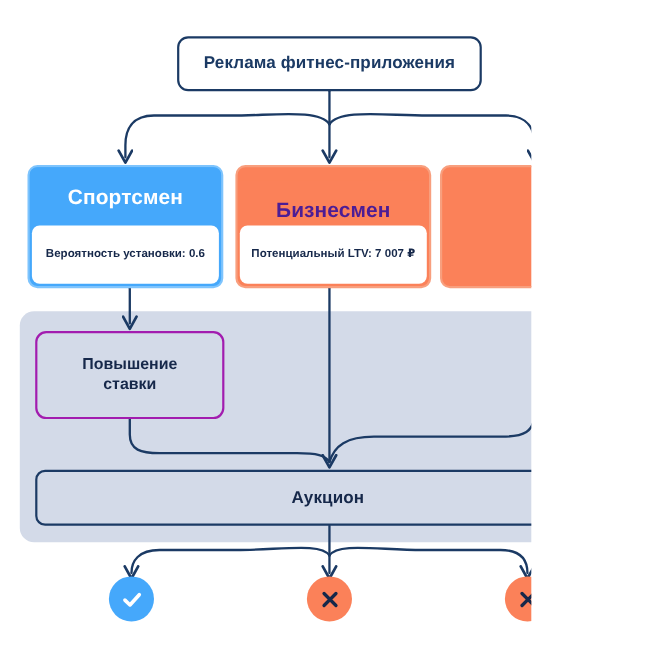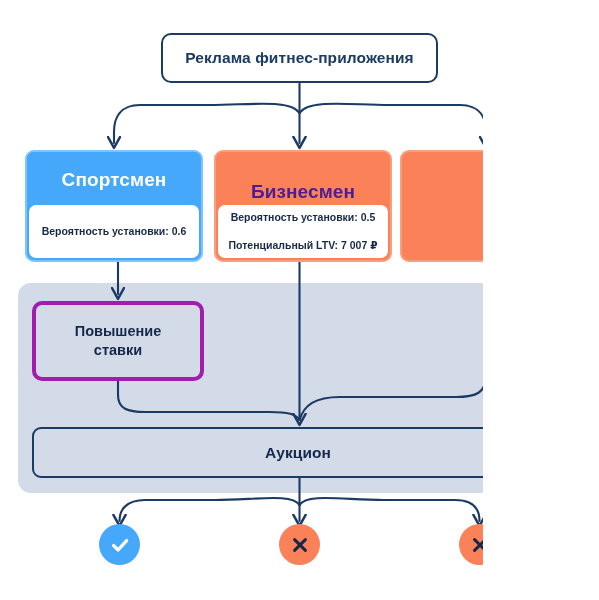--- a/index.html
+++ b/index.html
@@ -112,21 +112,21 @@
     z-index: 1;
   }
 
   .bid-box {
     position: absolute;
     left: 32px;
     top: 301px;
     width: 172px;
     height: 80px;
     box-sizing: border-box;
-    border: 4px solid #a21caf;
+    border: 2px solid #a21caf;
     border-radius: 10px;
     background: transparent;
     display: flex;
     align-items: center;
     justify-content: center;
     text-align: center;
     z-index: 4;
   }
   .bid-label {
     color: #16284a;
@@ -224,21 +224,20 @@
     <div class="seg-body">
       <div class="seg-line">Вероятность установки: 0.6</div>
     </div>
   </div>
 
   <div class="seg-card c1" style="background: rgb(251, 129, 89); border: 2px solid rgb(248, 159, 126);">
     <div class="seg-head" style="background: rgb(251, 129, 89); color: #4c1d95; margin-top: 12px;">
       <span>Бизнесмен</span>
     </div>
     <div class="seg-body">
-      <div class="seg-line">Вероятность установки: 0.5</div>
       <div class="seg-line">Потенциальный LTV: 7 007 ₽</div>
     </div>
   </div>
 
   <div class="seg-card c2" style="background: rgb(251, 129, 89); border: 2px solid rgb(248, 159, 126);">
   </div>
 
   <div class="bid-box">
     <span class="bid-label">Повышение
 ставки</span>

